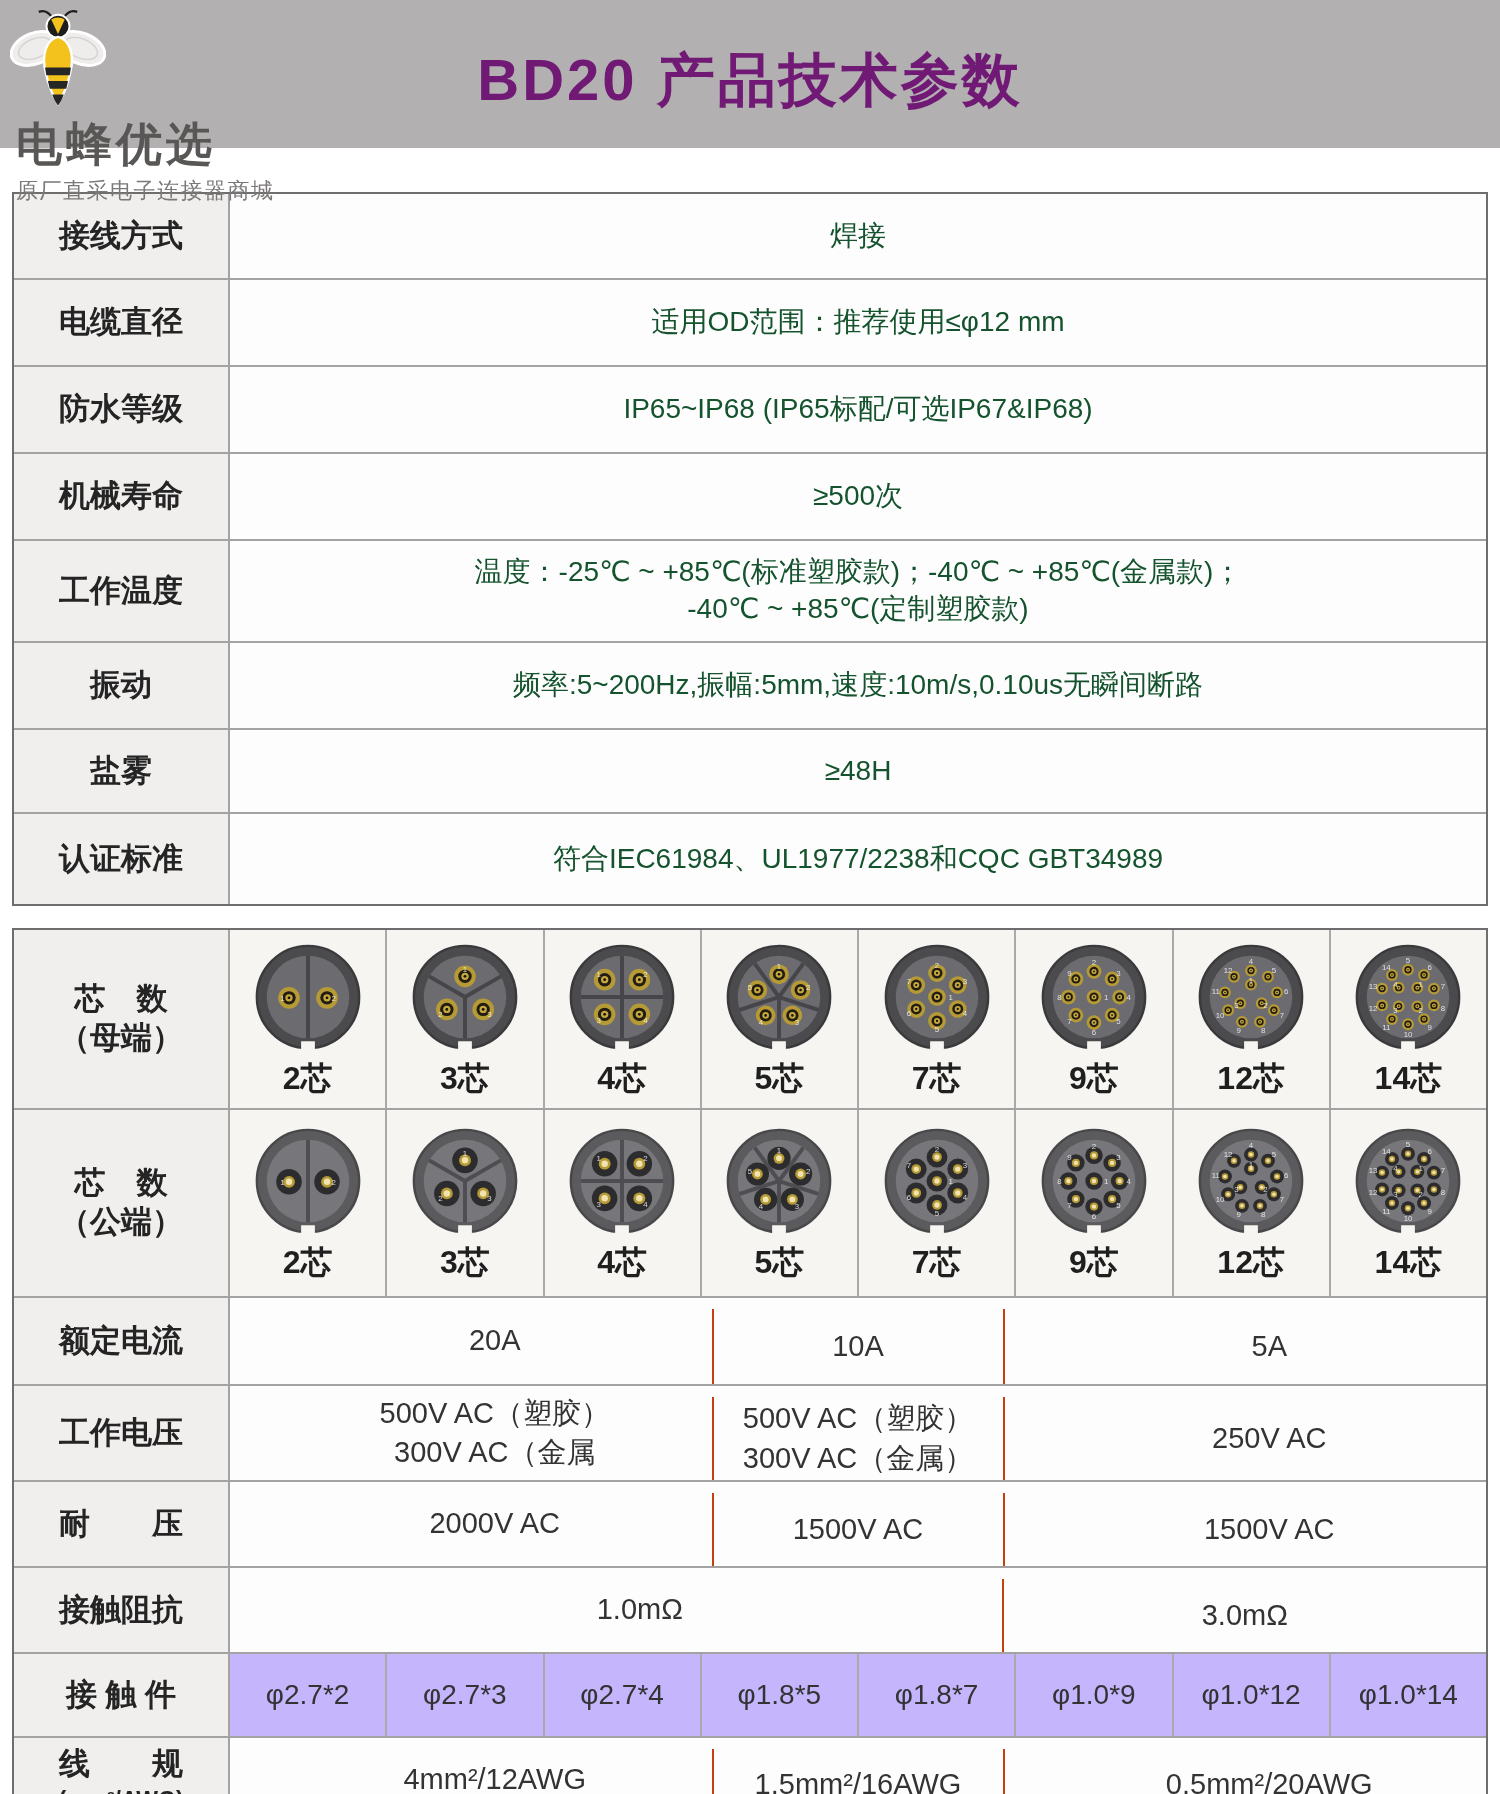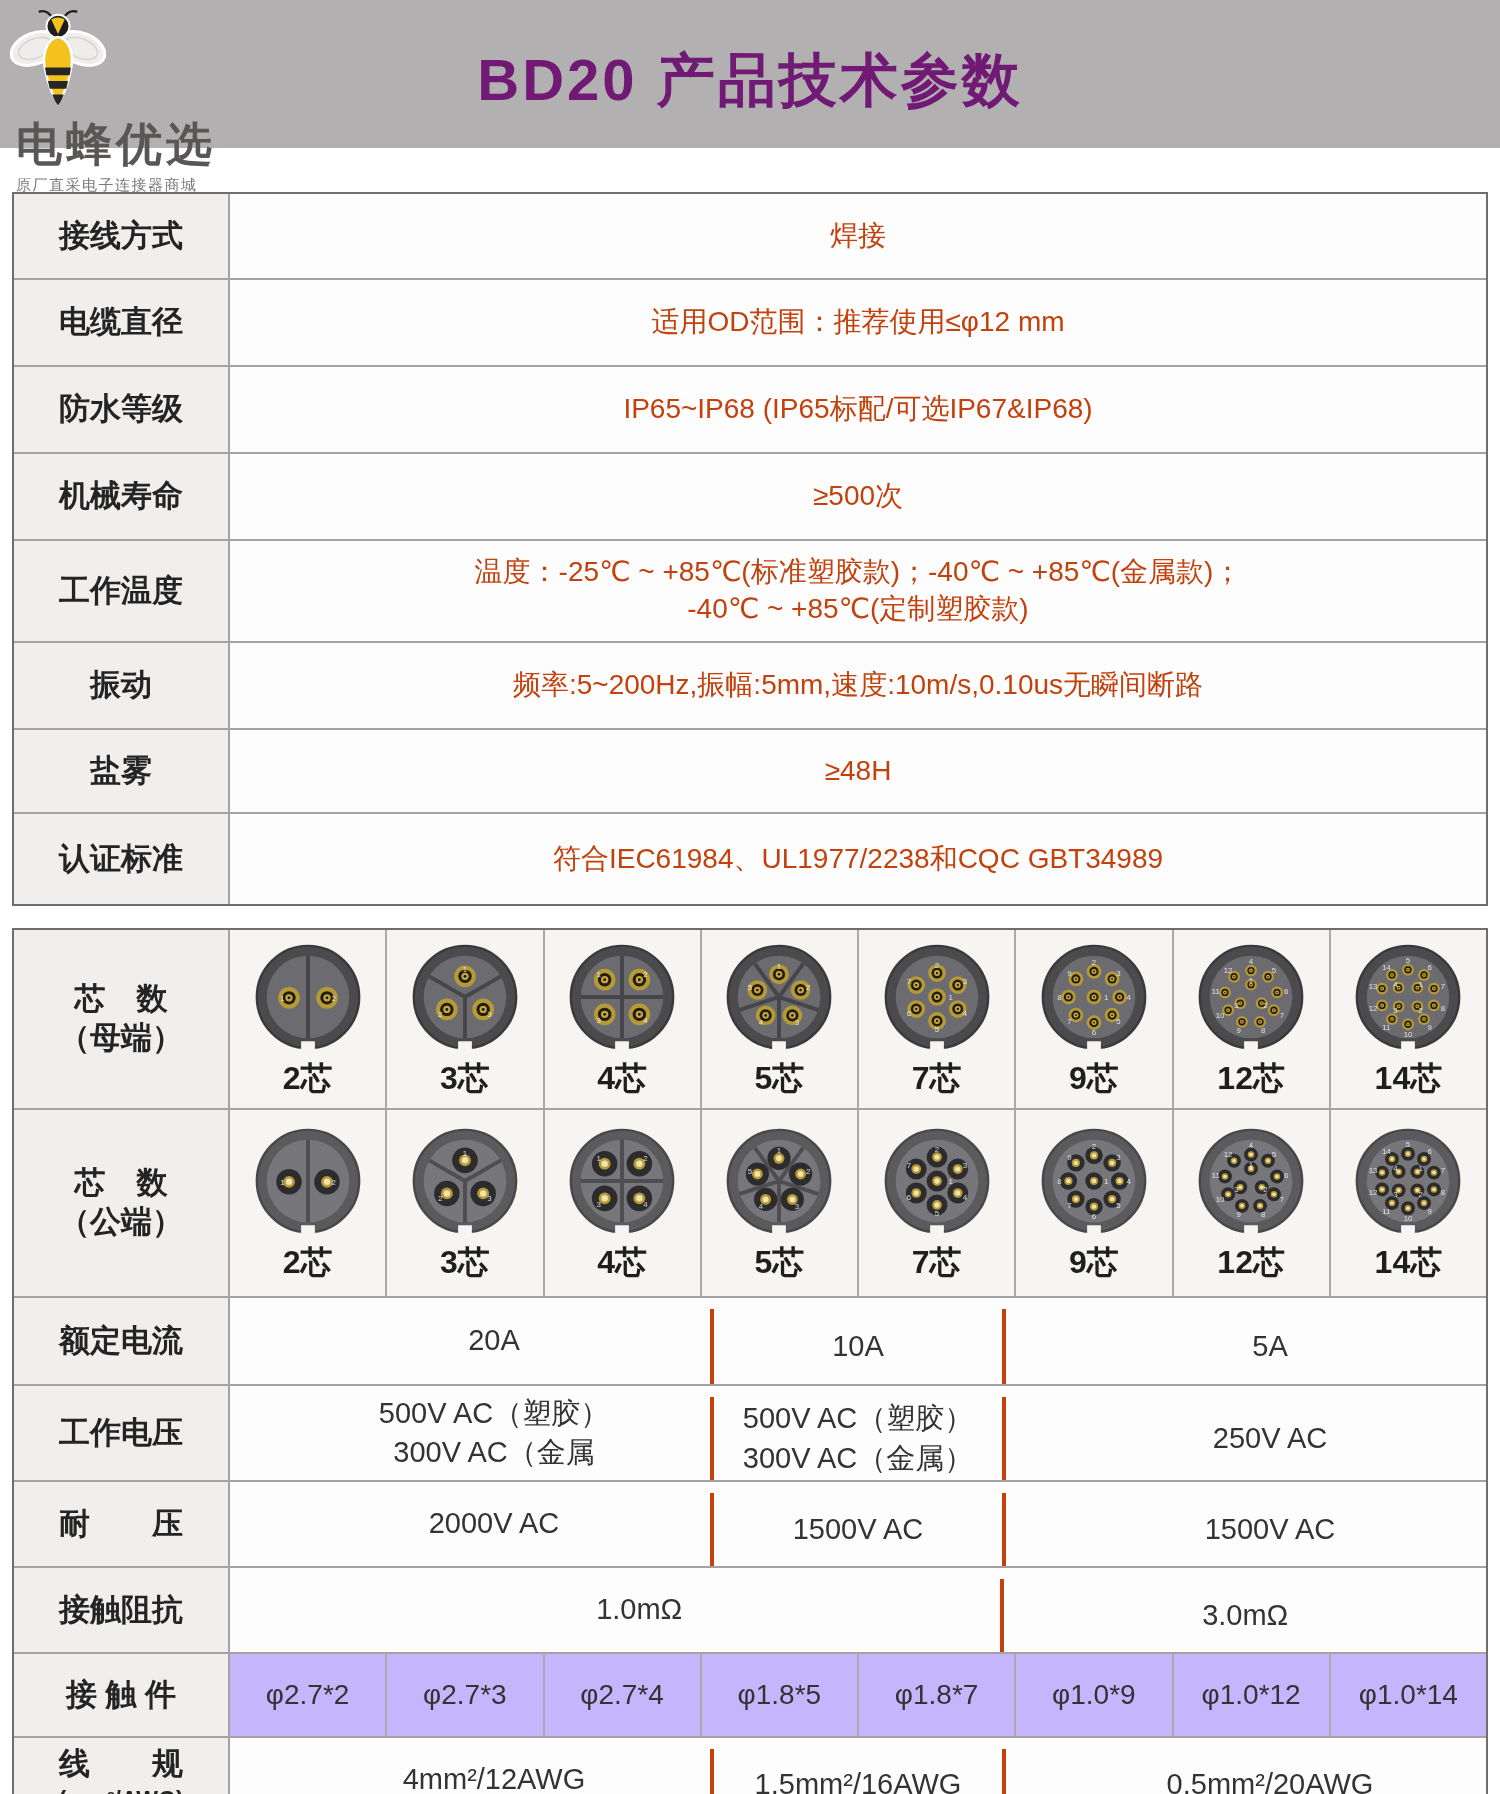--- a/index.html
+++ b/index.html
@@ -7,54 +7,54 @@
     width:1500px;height:1794px;overflow:hidden;background:#ffffff;
     font-family:"Liberation Sans","DejaVu Sans",sans-serif;
     -webkit-font-smoothing:antialiased;
   }
   
   .header{position:relative;height:148px;background:#b2b0b1;}
   .logo{position:absolute;left:10px;top:6px;display:flex;align-items:flex-start;flex-direction:column;}
   .logo svg{width:96px;height:104px;display:block;}
   .brand-block{margin-left:6px;padding-top:10px;}
   .brand-name{font-size:46px;font-weight:700;color:#59575​6;color:#595756;letter-spacing:4px;line-height:1.05;}
-  .brand-sub{font-size:15px;color:#7b7978;letter-spacing:1.5px;margin-top:8px;}
+  .brand-sub{font-size:22px;color:#7b7978;letter-spacing:1.5px;margin-top:8px;}
   .page-title{position:absolute;left:0;right:0;top:42px;text-align:center;
     font-size:58px;font-weight:600;color:#701a75;letter-spacing:3px;}
   
   .tbl{margin:0 12px;border:2px solid #6e6e6e;background:#fdfdfd;}
   .tbl1{margin-top:44px;}
   .tbl2{margin-top:22px;}
   .t-row{display:flex;align-items:stretch;}
   .t-row + .t-row{border-top:2px solid #a3a3a3;}
   .lblcell{
     width:216px;min-width:216px;box-sizing:border-box;background:#f1efee;
     border-right:2px solid #a3a3a3;display:flex;flex-direction:column;
     align-items:center;justify-content:center;
     font-size:31px;font-weight:700;color:#242424;text-align:center;line-height:1.25;
   }
   .valcell{
     flex:1;display:flex;flex-direction:column;align-items:center;justify-content:center;
-    font-size:28px;color:#c2410c;background:#fdfdfd;line-height:1.32;
+    font-size:28px;color:#14532d;background:#fdfdfd;line-height:1.32;
   }
   
   .cells{flex:1;display:flex;}
   .conn-cell{
     flex:1;display:flex;flex-direction:column;align-items:center;justify-content:center;
     background:#f6f5f2;padding-top:2px;
   }
   .conn-cell + .conn-cell{border-left:2px solid #a9a9a9;}
   .conn-cell svg{width:118px;height:118px;display:block;}
   .conn-label{font-size:32px;font-weight:700;color:#1f1f1f;margin-top:0px;}
   .groups{flex:1;display:flex;}
   .g{
     display:flex;flex-direction:column;align-items:center;justify-content:center;
     font-size:29px;color:#333333;background:#fdfdfd;text-align:center;line-height:1.35;
   }
-  .g + .g{border-left:4px solid #c2410c;margin-top:11px;}
+  .g + .g{border-left:2px solid #c2410c;margin-top:11px;}
   .g3{flex:3;padding-left:48px;} .g2{flex:2;}
   .contact-cell{
     flex:1;display:flex;align-items:center;justify-content:center;
     font-size:28px;color:#333333;background:#c4b5fd;
   }
   .contact-cell + .contact-cell{border-left:2px solid #a9a9a9;}
   .lbl-sub{font-size:23px;font-weight:700;margin-top:2px;}
   .g div:empty{display:none;}
 </style>
 </head>

